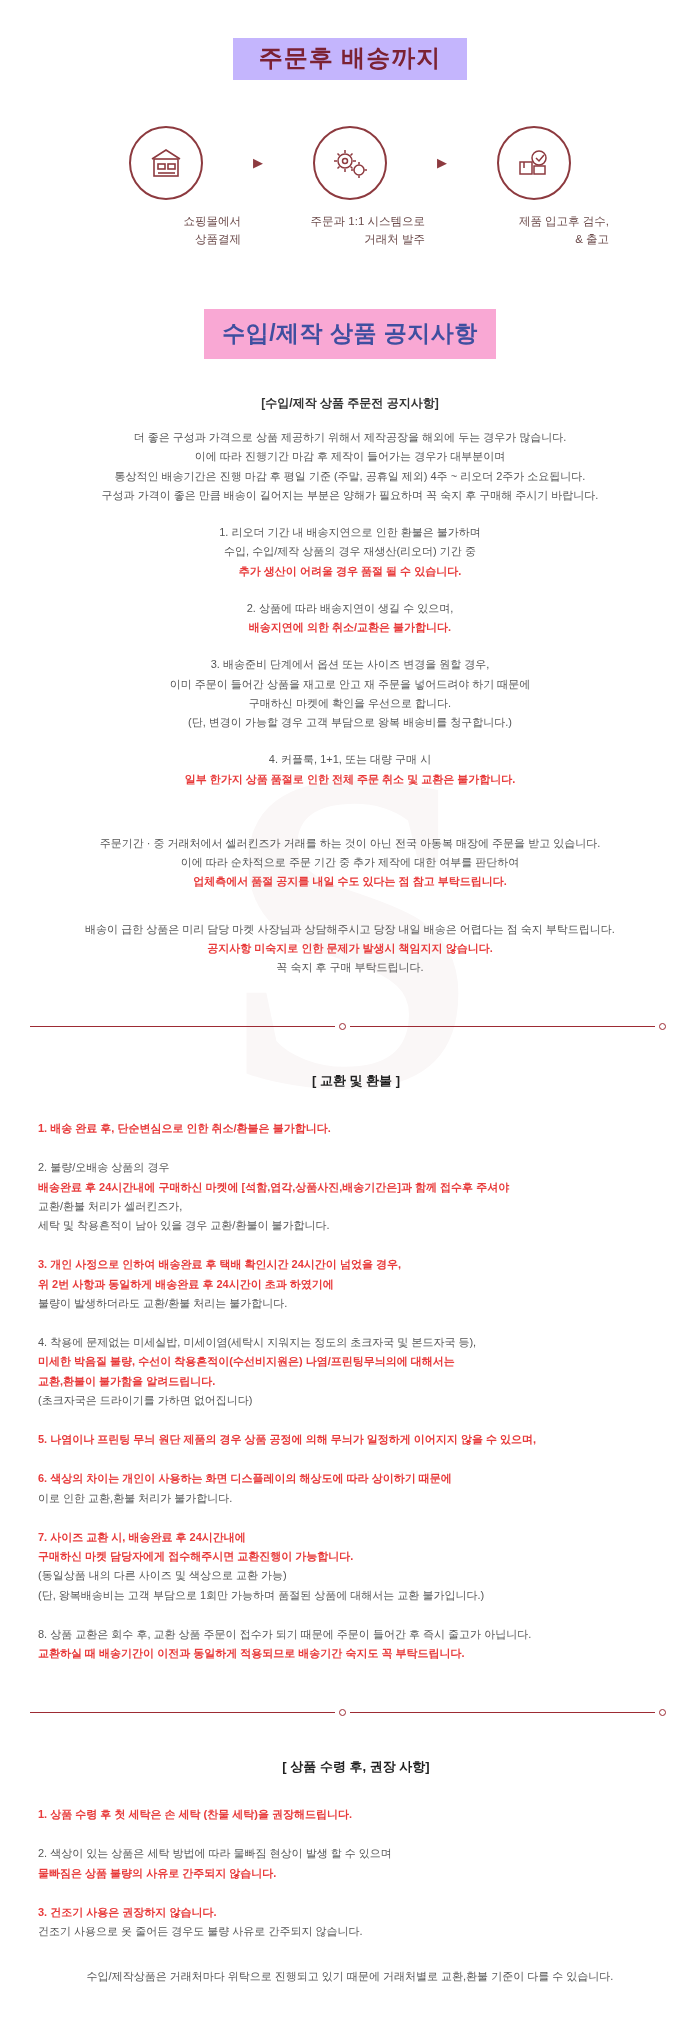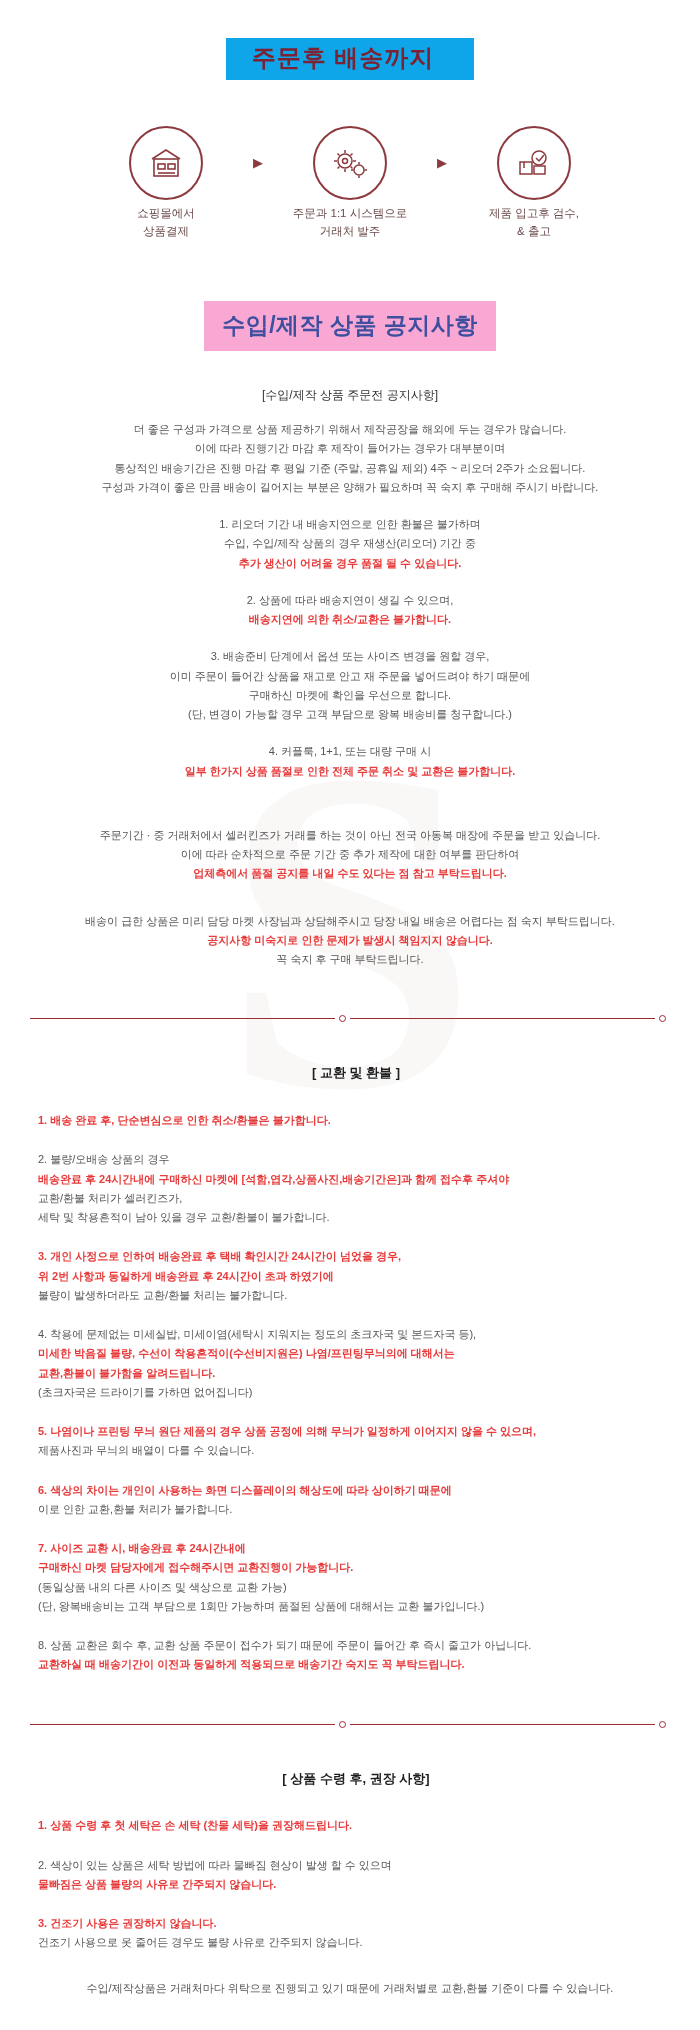--- a/index.html
+++ b/index.html
@@ -37,26 +37,26 @@
   }
   .content { position: relative; z-index: 2; }
 
   
   .top-title-wrap {
     text-align:center;
     padding-top: 38px;
   }
   .top-title {
     display:inline-block;
-    background: #0ea5e9;
+    background: #c4b5fd;
     color: #7b2233;
     font-size: 24px;
     font-weight: bold;
     letter-spacing: 1px;
-    padding: 5px 40px 7px 26px;
+    padding: 5px 26px 7px 26px;
     line-height: 1.25;
   }
 
   
   .steps {
     margin-top: 46px;
     display:flex;
     justify-content:center;
     align-items:flex-start;
     gap: 0;
@@ -71,25 +71,26 @@
     border: 2px solid #8d3a3f;
     border-radius: 50%;
     margin: 0 auto;
     display:flex;
     align-items:center;
     justify-content:center;
     background: #fff;
   }
   .step-circle svg { display:block; }
   .step-label {
-    margin-top: 4px;
+    margin-top: 12px;
     font-size: 11.5px;
     color: #6b4a4a;
     line-height: 1.6;
     white-space: pre-line;
+    text-align: right;
   }
   .step-arrow {
     width: 34px;
     display:flex;
     align-items:center;
     justify-content:center;
     height: 74px;
     color:#8d3a3f;
     font-size: 13px;
   }
@@ -104,21 +105,21 @@
     font-weight: bold;
     padding: 4px 18px 6px 18px;
     letter-spacing: 0.5px;
   }
 
   
   .block { text-align:center; margin-top: 34px; padding: 0 40px; }
   .block p { margin: 0; }
   .head {
     color: #333;
-    font-weight: normal;
+    font-weight: bold;
     font-size: 12px;
     margin-bottom: 14px !important;
   }
   .gap { margin-top: 18px; }
   .red-b { color: #e83b3b; font-weight: bold; }
 
   
   .divider {
     display:flex;
     align-items:center;
@@ -276,21 +277,20 @@
             <p>불량이 발생하더라도 교환/환불 처리는 불가합니다.</p>
           </div>
           <div class="item">
             <p>4. 착용에 문제없는 미세실밥, 미세이염(세탁시 지워지는 정도의 초크자국 및 본드자국 등),</p>
             <p class="red-b">미세한 박음질 불량, 수선이 착용흔적이(수선비지원은) 나염/프린팅무늬의에 대해서는</p>
             <p class="red-b">교환,환불이 불가함을 알려드립니다.</p>
             <p>(초크자국은 드라이기를 가하면 없어집니다)</p>
           </div>
           <div class="item">
             <p class="red-b">5. 나염이나 프린팅 무늬 원단 제품의 경우 상품 공정에 의해 무늬가 일정하게 이어지지 않을 수 있으며,</p>
-            <p>제품사진과 무늬의 배열이 다를 수 있습니다.</p>
           </div>
           <div class="item">
             <p class="red-b">6. 색상의 차이는 개인이 사용하는 화면 디스플레이의 해상도에 따라 상이하기 때문에</p>
             <p>이로 인한 교환,환불 처리가 불가합니다.</p>
           </div>
           <div class="item">
             <p class="red-b">7. 사이즈 교환 시, 배송완료 후 24시간내에</p>
             <p class="red-b">구매하신 마켓 담당자에게 접수해주시면 교환진행이 가능합니다.</p>
             <p>(동일상품 내의 다른 사이즈 및 색상으로 교환 가능)</p>
             <p>(단, 왕복배송비는 고객 부담으로 1회만 가능하며 품절된 상품에 대해서는 교환 불가입니다.)</p>

